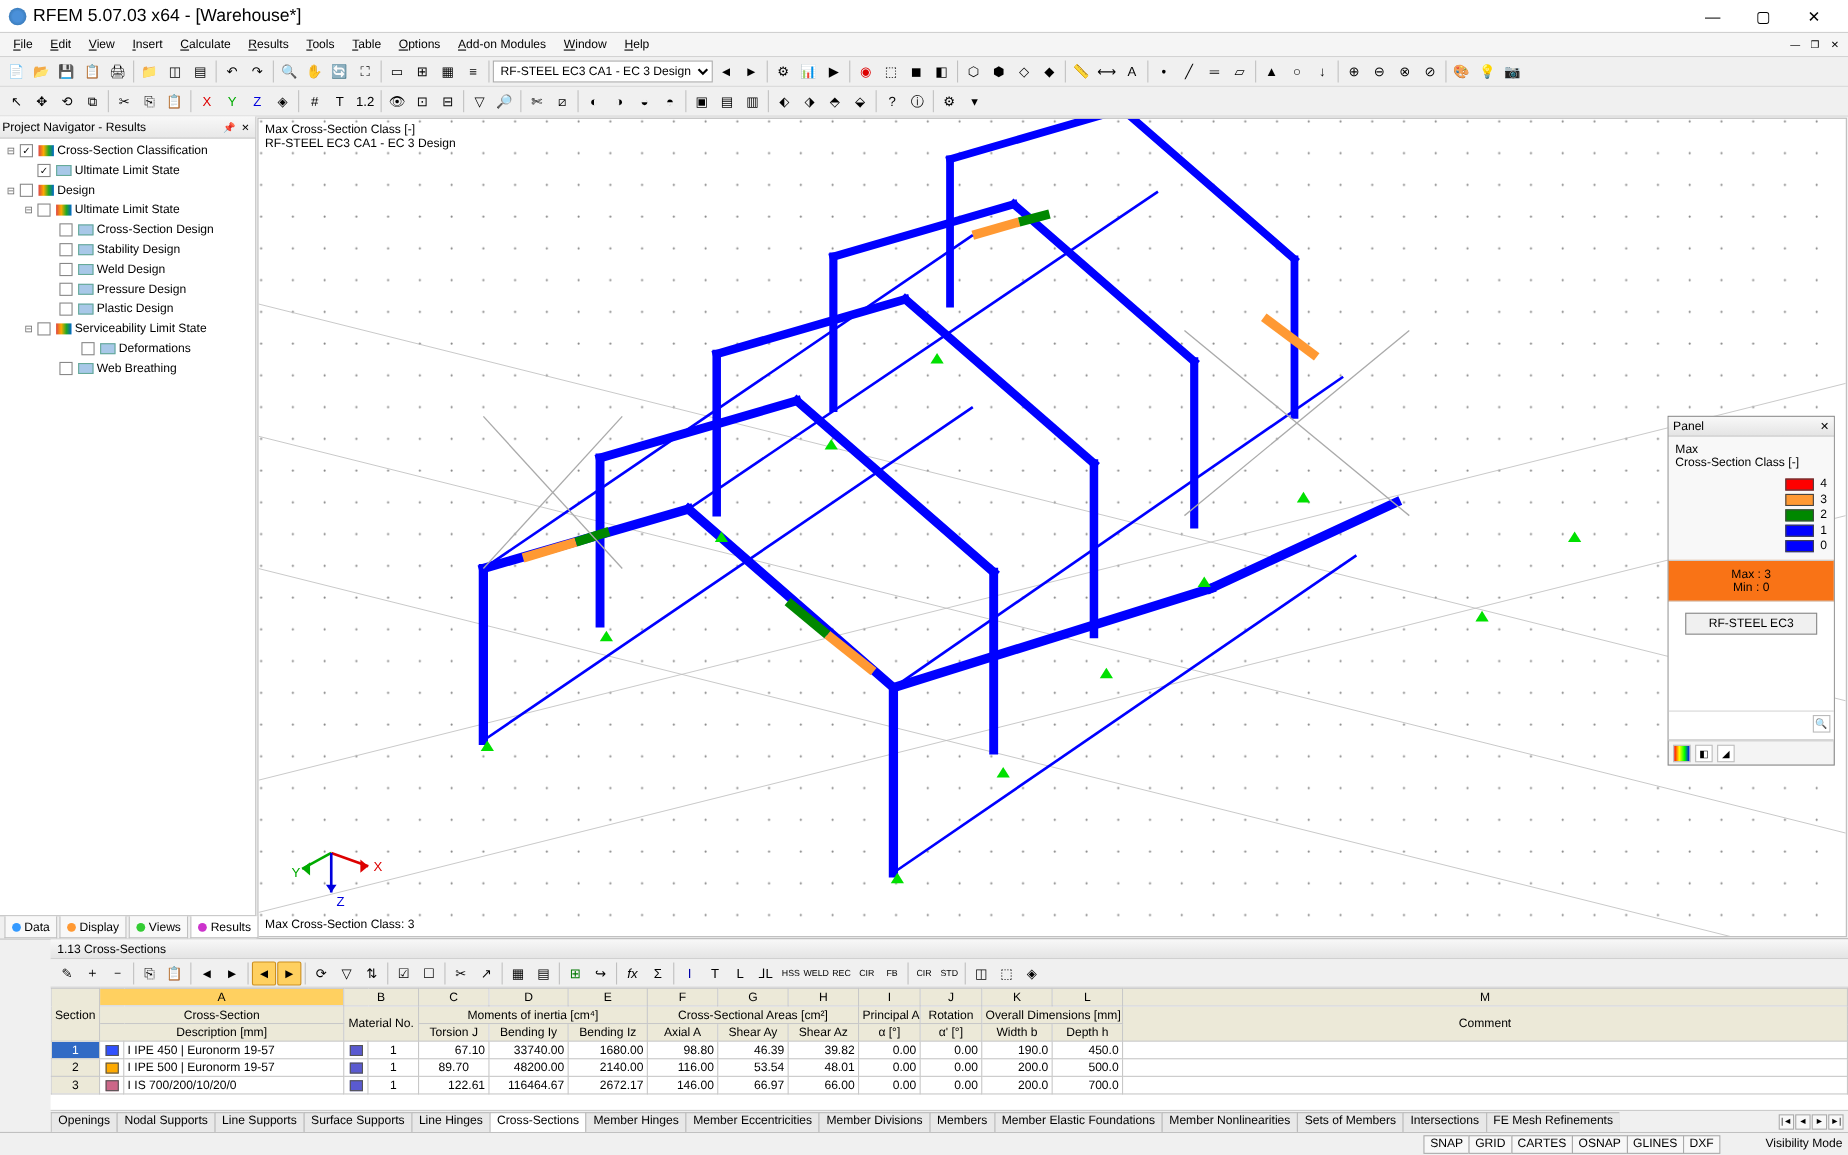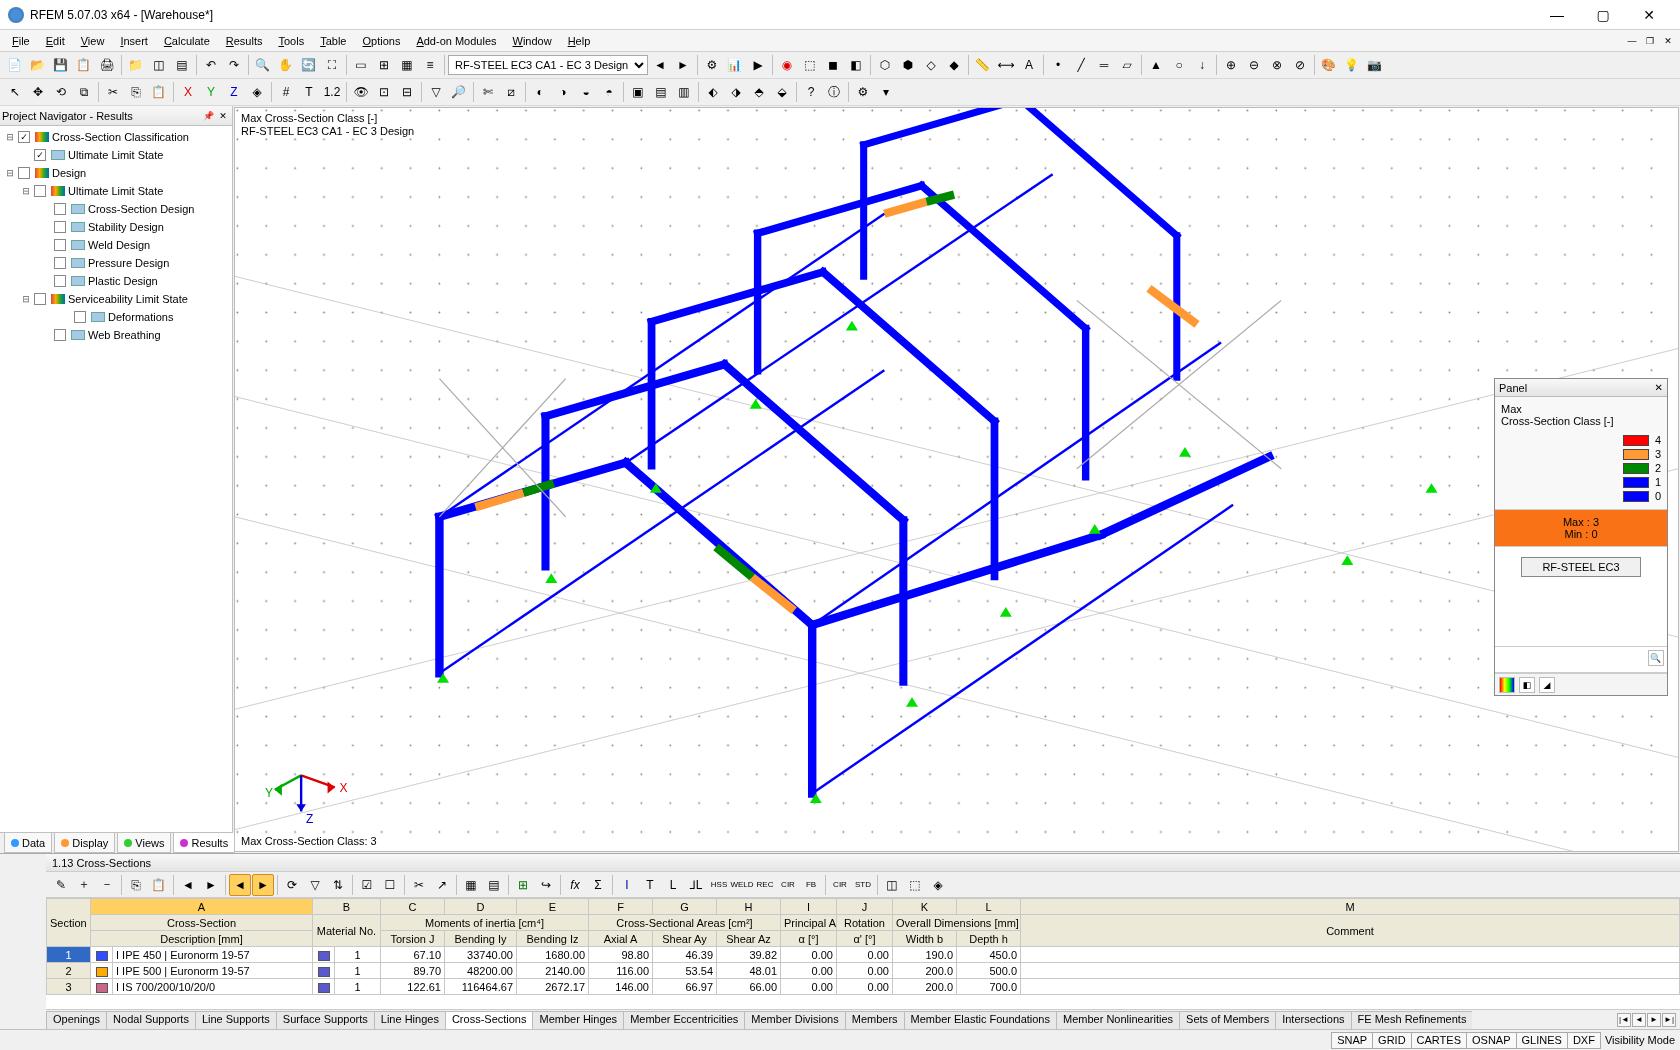--- a/index.html
+++ b/index.html
@@ -1,21 +1,21 @@
 <!DOCTYPE html>
 <html><head>
 <meta charset="utf-8">
 <style>
   * { box-sizing: border-box; margin: 0; padding: 0; }
   body { font-family: "Segoe UI", Tahoma, Arial, sans-serif; font-size: 11px; background: #f0f0f0; color: #000; overflow: hidden; width: 1680px; height: 1050px; position: relative; }
   
   
   .titlebar { height: 30px; background: #fff; display: flex; align-items: center; padding: 0 8px; border-bottom: 1px solid #d0d0d0; }
   .titlebar .app-icon { width: 16px; height: 16px; background: radial-gradient(circle, #4a90d9 40%, #2c6aa0 100%); border-radius: 50%; margin-right: 6px; }
-  .titlebar .title-text { flex: 1; font-size: 12px; }
+  .titlebar .title-text { flex: 1; font-size: 16px; }
   .winbtn { width: 46px; height: 30px; display: flex; align-items: center; justify-content: center; font-size: 14px; cursor: pointer; }
   
   
   .menubar { height: 22px; background: #f5f5f5; display: flex; align-items: center; padding: 0 4px; border-bottom: 1px solid #d0d0d0; }
   .menubar .menuitem { padding: 2px 8px; cursor: pointer; }
   .menubar .menuitem:first-letter { text-decoration: underline; }
   .menubar .mdicontrols { margin-left: auto; display: flex; gap: 2px; }
   .menubar .mdicontrols span { width: 16px; height: 14px; display: flex; align-items: center; justify-content: center; font-size: 9px; cursor: pointer; border: 1px solid transparent; }
   
   
@@ -41,21 +41,21 @@
   .ticon.parent { background: linear-gradient(90deg,#d44,#fa0,#2a2,#06c); }
   .ticon.leaf { background: #a8c8e8; border: 1px solid #6a9; }
   
   
   .viewport { flex: 1; background: #fff; position: relative; border: 1px solid #bbb; margin: 1px; overflow: hidden; }
   .vp-label { position: absolute; top: 4px; left: 6px; font-size: 11px; line-height: 13px; }
   .vp-bottom-label { position: absolute; bottom: 4px; left: 6px; font-size: 11px; }
   .vp-canvas { position: absolute; inset: 0; }
   
   
-  .panel { position: absolute; right: 10px; top: 270px; width: 174px; background: #f4f4f4; border: 1px solid #888; font-size: 11px; }
+  .panel { position: absolute; right: 10px; top: 270px; width: 152px; background: #f4f4f4; border: 1px solid #888; font-size: 11px; }
   .panel-title { height: 18px; background: linear-gradient(#f8f8f8,#e4e4e4); display: flex; align-items: center; padding: 0 4px; border-bottom: 1px solid #bbb; }
   .panel-title .spacer { flex:1; }
   .panel-title .x { cursor: pointer; font-size: 10px; }
   .panel-body { padding: 6px; background: #f8f8f8; }
   .legend-row { display: flex; align-items: center; justify-content: flex-end; gap: 6px; height: 14px; }
   .legend-sw { width: 26px; height: 11px; border: 1px solid #444; }
   .panel-stats { padding: 6px 10px; background:#f97316; border-top:1px solid #ccc; border-bottom:1px solid #ccc; text-align:center; }
   .panel-btn { display:block; margin: 6px auto; width: 120px; height: 20px; border:1px solid #888; background:#f0f0f0; cursor:pointer; font-size:11px; }
   .panel-footer { height: 22px; border-top: 1px solid #ccc; display:flex; align-items:center; padding:0 4px; gap:4px; }
   .pf-icon { width:16px; height:16px; border:1px solid #bbb; background:#fff; cursor:pointer; display:flex;align-items:center;justify-content:center;font-size:9px; }
@@ -80,21 +80,21 @@
   table.grid td.rownum.sel { background: #316ac5; color:#fff; }
   .csicon { width:12px; height:10px; display:inline-block; border:1px solid #555; vertical-align:middle; }
   
   .bottom-tabs { height: 20px; background:#f0f0f0; display:flex; align-items:center; border-top:1px solid #ccc; font-size:11px; }
   .btab { height:18px; padding:1px 6px; border:1px solid #bbb; border-bottom:none; margin-right:-1px; background:#e8e8e8; cursor:pointer; }
   .btab.active { background:#fff; }
   .btab-scroll { margin-left:auto; display:flex; gap:1px; padding-right:4px; }
   .btab-scroll span { width:14px; height:14px; border:1px solid #aaa; display:flex;align-items:center;justify-content:center; font-size:8px; cursor:pointer; background:#f8f8f8;}
   
   
-  .statusbar { height: 21px; background: #f0f0f0; border-top: 1px solid #c0c0c0; display: flex; align-items: center; font-size: 11px; }
+  .statusbar { height: 21px; background: #f0f0f0; border-top: 1px solid #c0c0c0; display: flex; align-items: center; font-size: 11px; gap: 37px; }
   .statusbar .spacer { flex:1; }
   .status-btn { height:17px; padding:0 5px; border:1px solid #aaa; background:#f8f8f8; margin-left:-1px; cursor:pointer; display:flex; align-items:center; }
 </style>
 </head>
 <body>
 
 <div class="titlebar">
   <div class="app-icon"></div>
   <div class="title-text">RFEM 5.07.03 x64 - [Warehouse*]</div>
   <div class="winbtn">―</div>
@@ -643,21 +643,21 @@
     <td style="text-align:right">190.0</td>
     <td style="text-align:right">450.0</td>
     <td></td>
           </tr>
           <tr class="hover">
     <td class="rownum ">2</td>
     <td><span class="csicon" style="background:#ffaa00"></span></td>
     <td style="text-align:left">I IPE 500 | Euronorm 19-57</td>
     <td><span class="csicon" style="background:#5a5ad0"></span></td>
     <td>1</td>
-    <td style="text-align:right">89.70</td>
+    <td style="text-align:center">89.70</td>
     <td style="text-align:right">48200.00</td>
     <td style="text-align:right">2140.00</td>
     <td style="text-align:right">116.00</td>
     <td style="text-align:right">53.54</td>
     <td style="text-align:right">48.01</td>
     <td style="text-align:right">0.00</td>
     <td style="text-align:right">0.00</td>
     <td style="text-align:right">200.0</td>
     <td style="text-align:right">500.0</td>
     <td></td>

